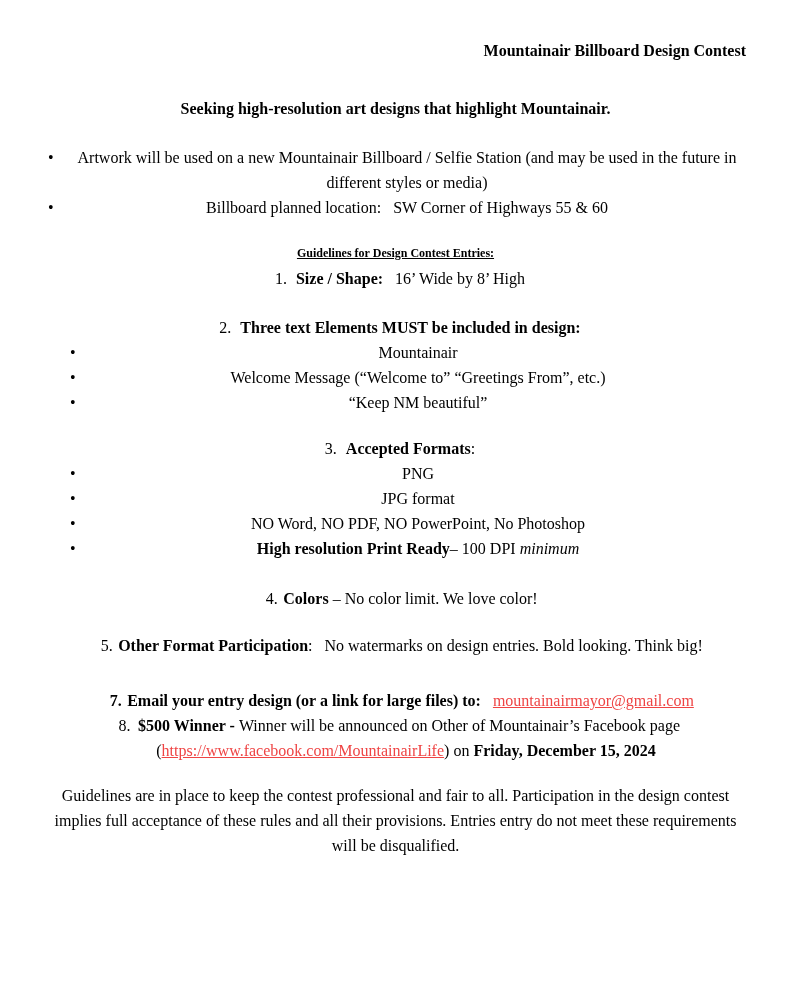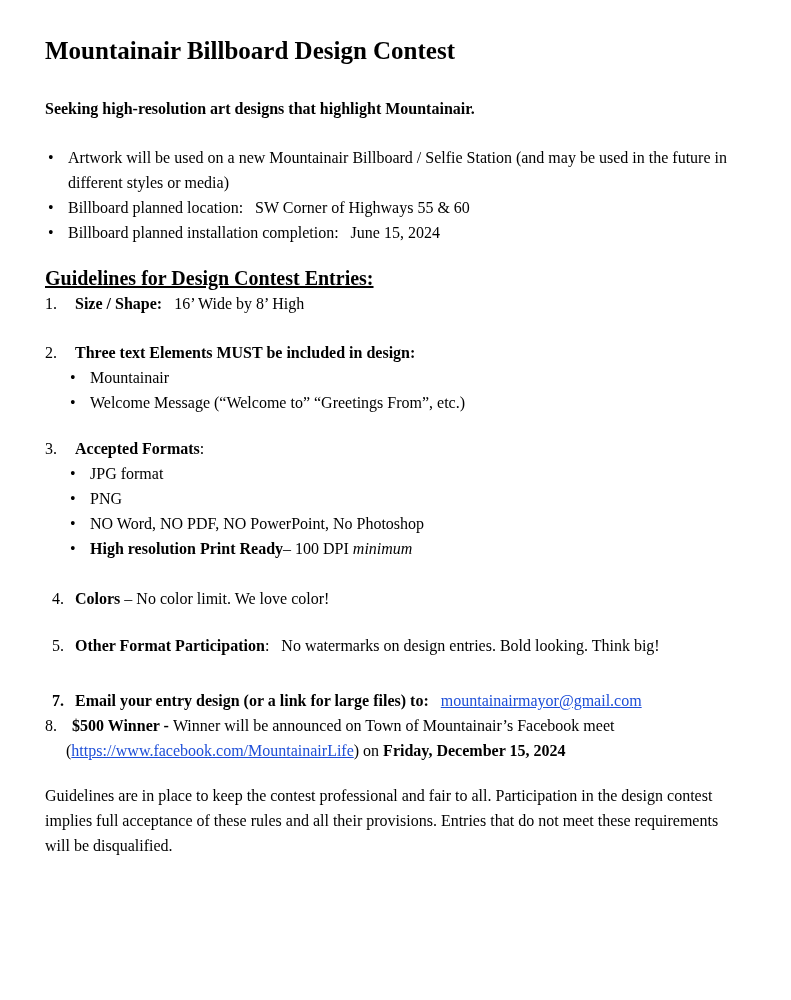--- a/index.html
+++ b/index.html
@@ -4,35 +4,35 @@
 <style>
   html, body { margin:0; padding:0; }
   body {
     width:791px; height:1000px;
     background:#ffffff; color:#000000;
     font-family:"Liberation Serif", serif;
     font-size:16px; line-height:25px;
     overflow:hidden;
   }
   .page { box-sizing:border-box; width:791px; height:1000px; padding:0 45px; }
-  .page span, .page a, .page li, .page p, .page h1, .page h2 { white-space:pre-wrap; }
+  .page span, .page a, .page li, .page p, .page h1, .page h2 { white-space:pre-wrap;text-align:center; }
 
   h1.title {
-    font-size:25px; line-height:30px; font-weight:bold;
-    text-align:left; margin:36px 0 0 0;
+    font-size:16px; line-height:30px; font-weight:bold;
+    text-align:right; margin:36px 0 0 0;
   }
   p.intro { font-weight:bold; margin:30px 0 0 0; }
 
   ul.main-list { list-style:none; margin:24px 0 0 23px; padding:0; }
   ul.main-list > li { position:relative; }
   ul.main-list > li::before { content:"\2022"; position:absolute; left:-20px; top:0; }
   li.emph { font-weight:bold; font-style:italic; }
 
   h2.guidelines {
-    font-size:20px; line-height:25px; font-weight:bold;
+    font-size:12px; line-height:25px; font-weight:bold;
     text-decoration:underline; margin:21px 0 0 0;
   }
 
   
   p.gi { margin:0 0 0 30px; text-indent:-30px; }
   p.gi .num { display:inline-block; width:30px; text-indent:0; }
   p.gi8 { margin:0 0 0 21px; text-indent:-21px; }
   p.gi8 .num { display:inline-block; width:27px; text-indent:0; }
 
   
@@ -46,63 +46,63 @@
   .mt25 { margin-top:25px !important; }
   .mt22 { margin-top:22px !important; }
   .mt11 { margin-top:11px !important; }
 
   ul.sub-list { list-style:none; margin:0 0 0 45px; padding:0; }
   ul.sub-list > li { position:relative; }
   ul.sub-list > li::before { content:"\2022"; position:absolute; left:-20px; top:0; }
 
   .b { font-weight:bold;margin-top:8px; }
   .i { font-style:italic; }
-  a.doc-link { color:#1d4ed8; text-decoration:underline; cursor:pointer; }
+  a.doc-link { color:#ef4444; text-decoration:underline; cursor:pointer; }
 
   p.closing { margin:20px 0 0 0; }
 </style>
 </head>
 <body>
 
 <div class="page">
 
   <h1 class="title">Mountainair Billboard Design Contest</h1>
 
   <p class="intro">Seeking high-resolution art designs that highlight Mountainair.</p>
 
   <ul class="main-list">
     <li>Artwork will be used on a new Mountainair Billboard / Selfie Station (and may be used in the future in different styles or media)</li>
     <li>Billboard planned location:   SW Corner of Highways 55 &amp; 60</li>
-    <li>Billboard planned installation completion:   June 15, 2024</li>
   </ul>
 
   <h2 class="guidelines">Guidelines for Design Contest Entries:</h2>
 
   <p class="gi"><span class="num">1.</span><span class="b">Size / Shape:</span><span>   16’ Wide by 8’ High</span></p>
 
   <p class="gi mt24"><span class="num">2.</span><span class="b">Three text Elements MUST be included in design:</span></p>
 
   <ul class="sub-list">
     <li>Mountainair</li>
     <li>Welcome Message (“Welcome to” “Greetings From”, etc.)</li>
+    <li>“Keep NM beautiful”</li>
   </ul>
 
   <p class="gi mt21"><span class="num">3.</span><span class="b">Accepted Formats</span><span>:</span></p>
 
   <ul class="sub-list">
+    <li>PNG</li>
     <li>JPG format</li>
-    <li>PNG</li>
     <li>NO Word, NO PDF, NO PowerPoint, No Photoshop</li>
     <li><span class="b">High resolution Print Ready</span><span>– 100 DPI </span><span class="i">minimum</span></li>
   </ul>
 
   <p class="gp mt25"><span class="num">4.</span><span class="b">Colors</span><span> – No color limit. We love color!</span></p>
 
   <p class="gp5 mt22"><span class="num">5.</span><span class="b">Other Format Participation</span><span>:   No watermarks on design entries. Bold looking. Think big!</span></p>
 
 
   <p class="gp mt22"><span class="num b">7.</span><span class="b">Email your entry design (or a link for large files) to:</span><span>   </span><a class="doc-link">mountainairmayor@gmail.com</a></p>
 
-  <p class="gi8"><span class="num">8.</span><span class="b">$500 Winner - </span><span>Winner will be announced on Town of Mountainair’s Facebook meet</span><br><span>(</span><a class="doc-link">https://www.facebook.com/MountainairLife</a><span>) on </span><span class="b">Friday, December 15, 2024</span></p>
+  <p class="gi8"><span class="num">8.</span><span class="b">$500 Winner - </span><span>Winner will be announced on Other of Mountainair’s Facebook page</span><br><span>(</span><a class="doc-link">https://www.facebook.com/MountainairLife</a><span>) on </span><span class="b">Friday, December 15, 2024</span></p>
 
-  <p class="closing">Guidelines are in place to keep the contest professional and fair to all. Participation in the design contest implies full acceptance of these rules and all their provisions. Entries that do not meet these requirements will be disqualified.</p>
+  <p class="closing">Guidelines are in place to keep the contest professional and fair to all. Participation in the design contest implies full acceptance of these rules and all their provisions. Entries entry do not meet these requirements will be disqualified.</p>
 
 </div>
 
 </body></html>

